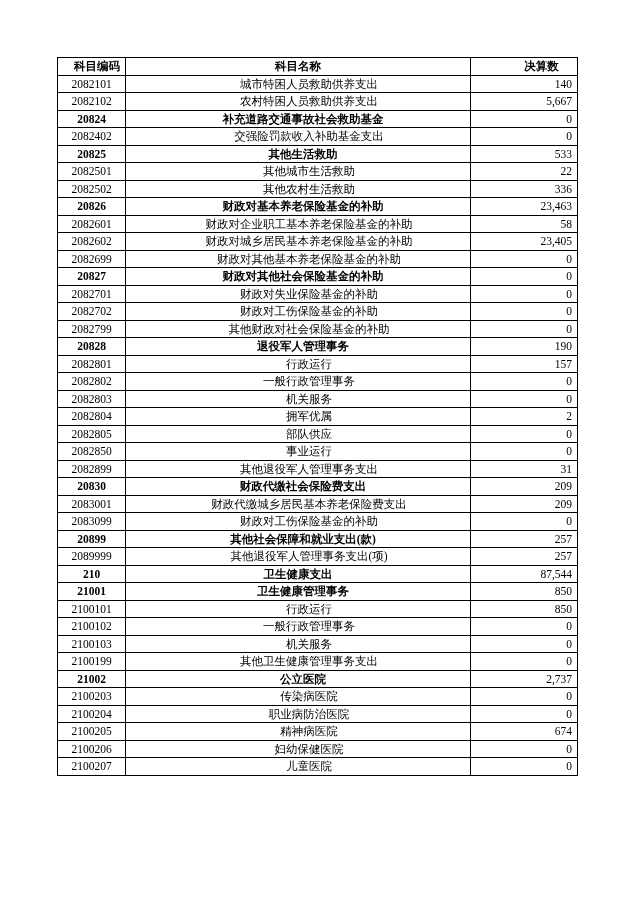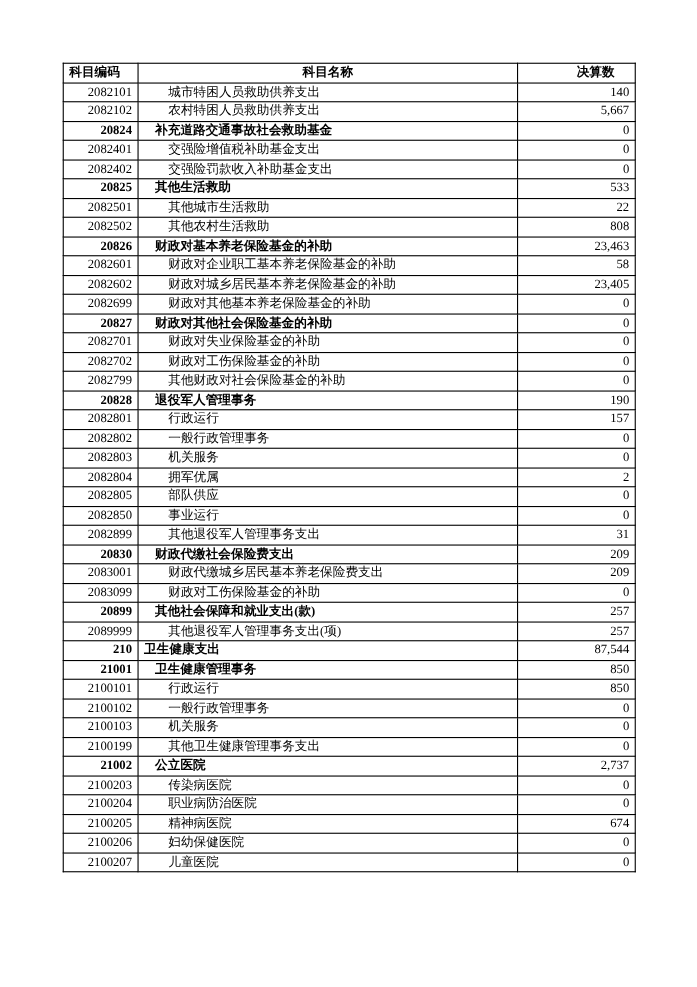--- a/index.html
+++ b/index.html
@@ -29,25 +29,25 @@
     font-size: 11.5px;
     line-height: 16.5px;
     height: 16.5px;
     padding: 0 5px;
     overflow: hidden;
     white-space: nowrap;
     font-weight: normal;
     box-sizing: content-box;
   }
   .budget-table th { font-weight: bold; }
-  th.h-code   { text-align: left; }
+  th.h-code   { text-align: right; }
   th.h-name   { text-align: center; }
   th.h-amount { text-align: center; padding-left: 40px; }
-  td.c-code   { text-align: right; }
-  td.c-name   { text-align: left; font-family: Liberation Serif, serif; }
+  td.c-code   { text-align: center; }
+  td.c-name   { text-align: center; font-family: Liberation Serif, serif; }
   td.c-amount { text-align: right; }
   td.bold     { font-weight: bold; }
   td.indent-0 { padding-left: 5px; margin-left: 32px; }
   td.indent-1 { padding-left: 15px; }
   td.indent-2 { padding-left: 27px; }
 </style>
 </head>
 <body>
 
 <table class="budget-table">
@@ -73,43 +73,38 @@
     <td class="c-code">2082102</td>
     <td class="c-name indent-2">农村特困人员救助供养支出</td>
     <td class="c-amount">5,667</td>
   </tr>
       <tr>
     <td class="c-code bold">20824</td>
     <td class="c-name indent-1 bold">补充道路交通事故社会救助基金</td>
     <td class="c-amount">0</td>
   </tr>
       <tr>
-    <td class="c-code">2082401</td>
-    <td class="c-name indent-2">交强险增值税补助基金支出</td>
-    <td class="c-amount">0</td>
-  </tr>
-      <tr>
     <td class="c-code">2082402</td>
     <td class="c-name indent-2">交强险罚款收入补助基金支出</td>
     <td class="c-amount">0</td>
   </tr>
       <tr>
     <td class="c-code bold">20825</td>
     <td class="c-name indent-1 bold">其他生活救助</td>
     <td class="c-amount">533</td>
   </tr>
       <tr>
     <td class="c-code">2082501</td>
     <td class="c-name indent-2">其他城市生活救助</td>
     <td class="c-amount">22</td>
   </tr>
       <tr>
     <td class="c-code">2082502</td>
     <td class="c-name indent-2">其他农村生活救助</td>
-    <td class="c-amount">808</td>
+    <td class="c-amount">336</td>
   </tr>
       <tr>
     <td class="c-code bold">20826</td>
     <td class="c-name indent-1 bold">财政对基本养老保险基金的补助</td>
     <td class="c-amount">23,463</td>
   </tr>
       <tr>
     <td class="c-code">2082601</td>
     <td class="c-name indent-2">财政对企业职工基本养老保险基金的补助</td>
     <td class="c-amount">58</td>

